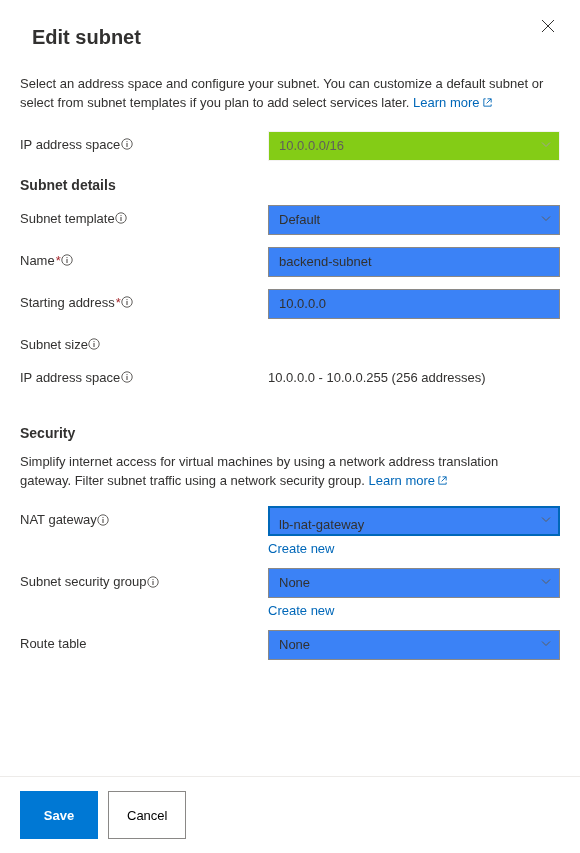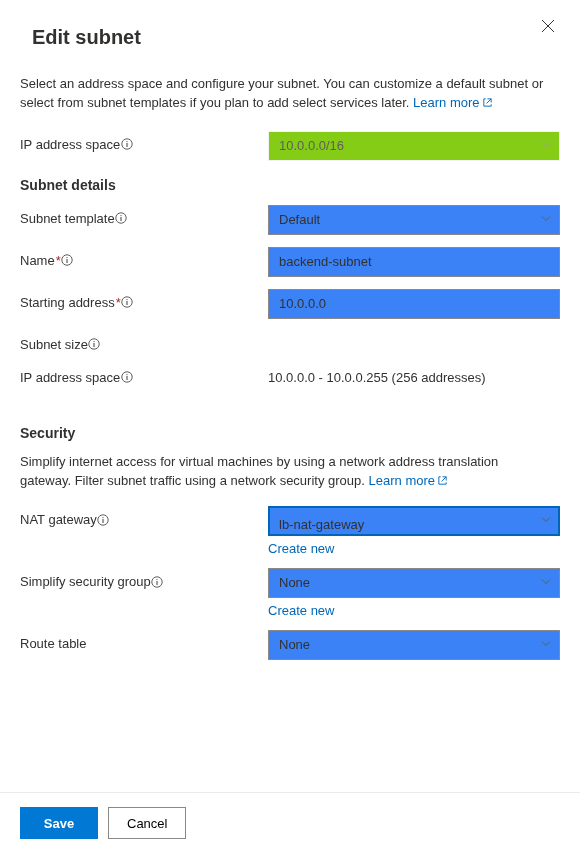--- a/index.html
+++ b/index.html
@@ -137,21 +137,21 @@
     margin: 0 16px 16px 0;
     line-height: 1.45;
   }
   .footer {
     border-top: 1px solid #edebe9;
     padding: 14px 20px;
     display: flex;
     gap: 10px;
   }
   .btn {
-    height: 32px;
+    height: 48px;
     min-width: 78px;
     padding: 0 18px;
     font-size: 13px;
     border: 1px solid #8a8886;
     background: #ffffff;
     cursor: pointer;
     display: inline-flex;
     align-items: center;
     justify-content: center;
   }
@@ -319,21 +319,21 @@
           <span class="chevron"><svg viewBox="0 0 12 12">
                 <path d="M2 4 L6 8 L10 4" fill="none" stroke="#605e5c" stroke-width="1"></path>
               </svg></span>
         </div>
         <div class="create-link"><a class="link">Create new</a></div>
       </div>
     </div>
 
     <div class="row">
       <div class="label-col">
-        <span>Simplify security group</span>
+        <span>Subnet security group</span>
         <span class="info-icon">
             <svg viewBox="0 0 12 12">
               <circle cx="6" cy="6" r="5.2" fill="none" stroke="#605e5c" stroke-width="1"></circle>
               <circle cx="6" cy="3.6" r="0.7" fill="#605e5c"></circle>
               <rect x="5.4" y="5" width="1.2" height="4" fill="#605e5c"></rect>
             </svg>
           </span>
       </div>
       <div class="field-col">
         <div class="select-wrap">

